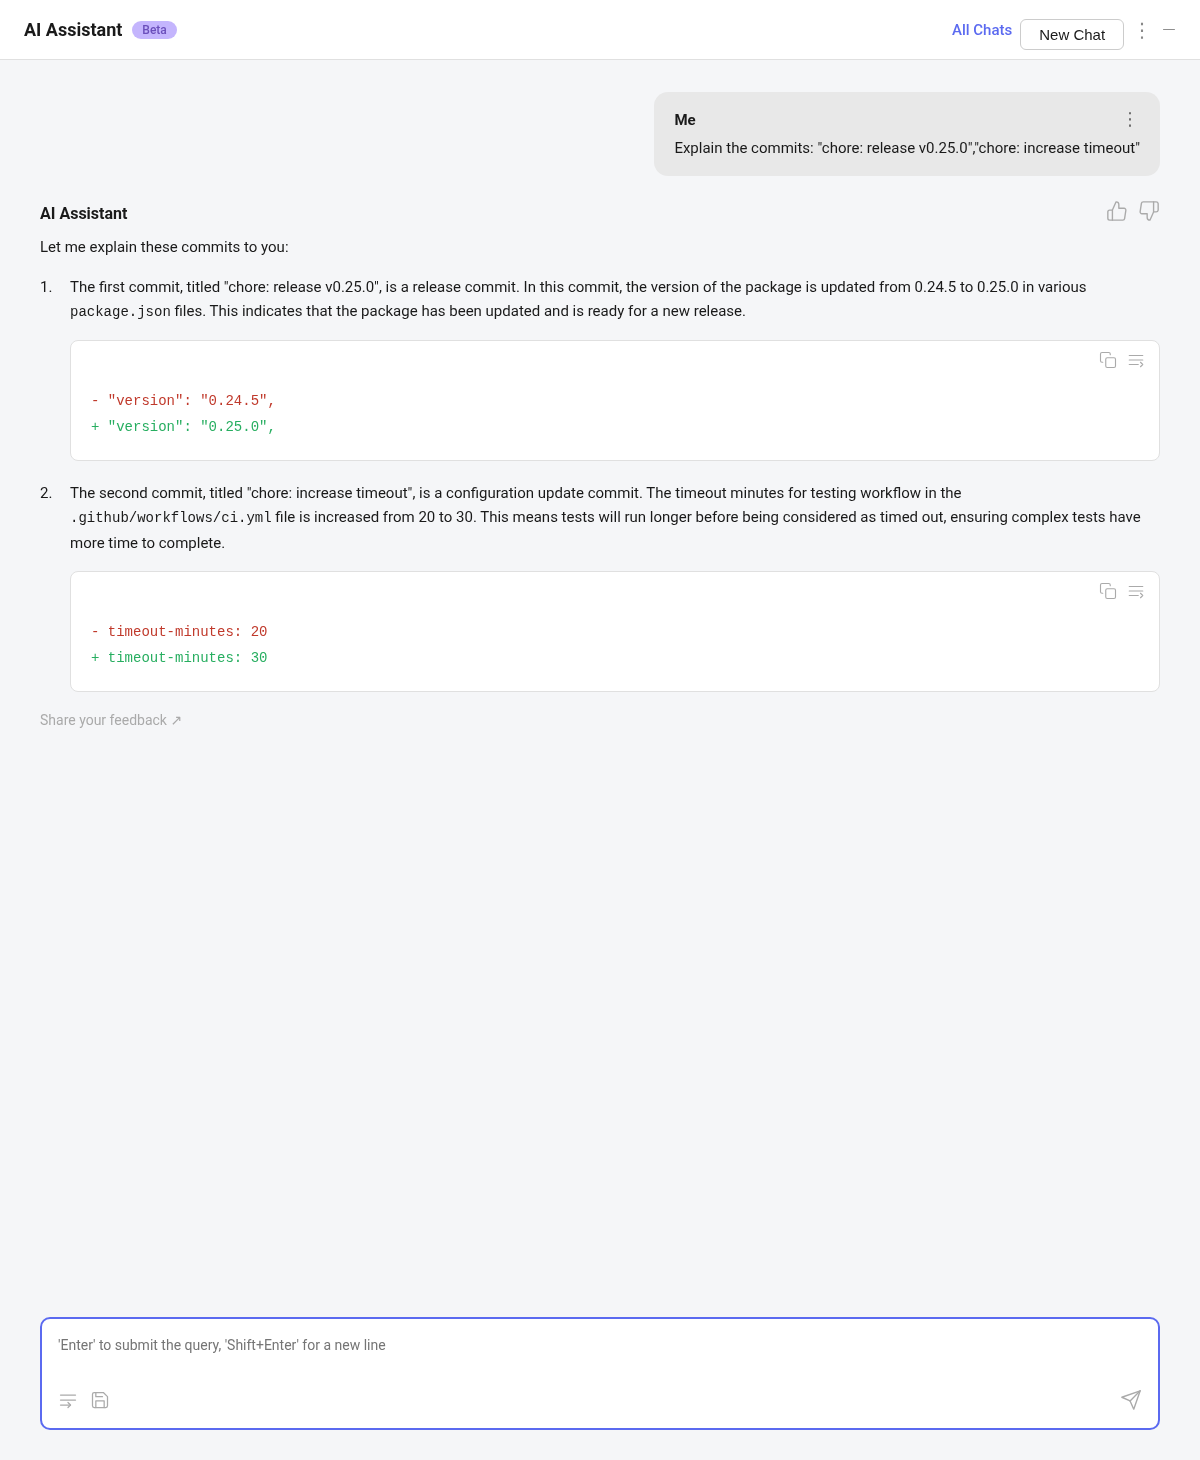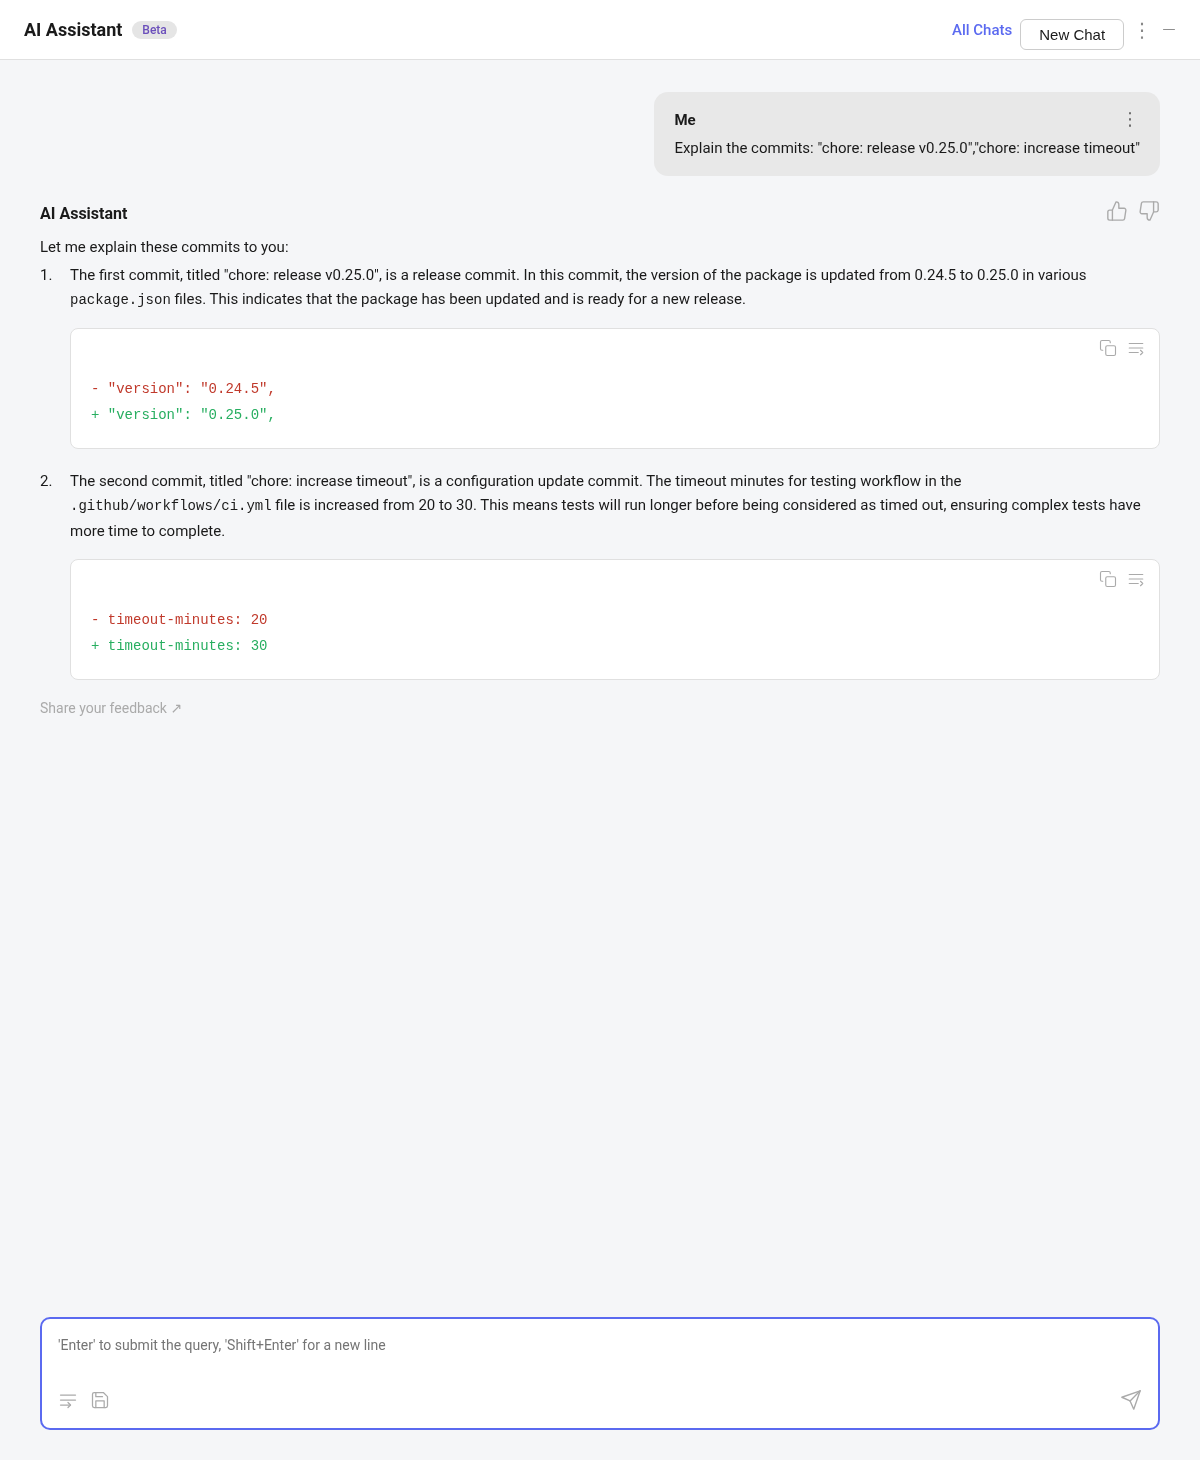--- a/index.html
+++ b/index.html
@@ -35,21 +35,21 @@
       gap: 10px;
     }
 
     .header-title {
       font-size: 18px;
       font-weight: 700;
       color: #1a1a1a;
     }
 
     .beta-badge {
-      background: #e5e5e5;
+      background: #c4b5fd;
       color: #6b4fbb;
       font-size: 12px;
       font-weight: 500;
       padding: 2px 10px;
       border-radius: 12px;
       text-align: center;
     }
 
     .header-right {
       display: flex;
@@ -170,21 +170,21 @@
       color: #999;
       font-size: 20px;
       cursor: pointer;
       background: none;
       border: none;
     }
 
     .ai-intro-text {
       font-size: 15px;
       color: #1a1a1a;
-      margin-bottom: 4px;
+      margin-bottom: 16px;
       line-height: 1.6;
     }
 
     .ai-list-item {
       display: flex;
       gap: 10px;
       margin-bottom: 16px;
       font-size: 15px;
       color: #1a1a1a;
       line-height: 1.65;

